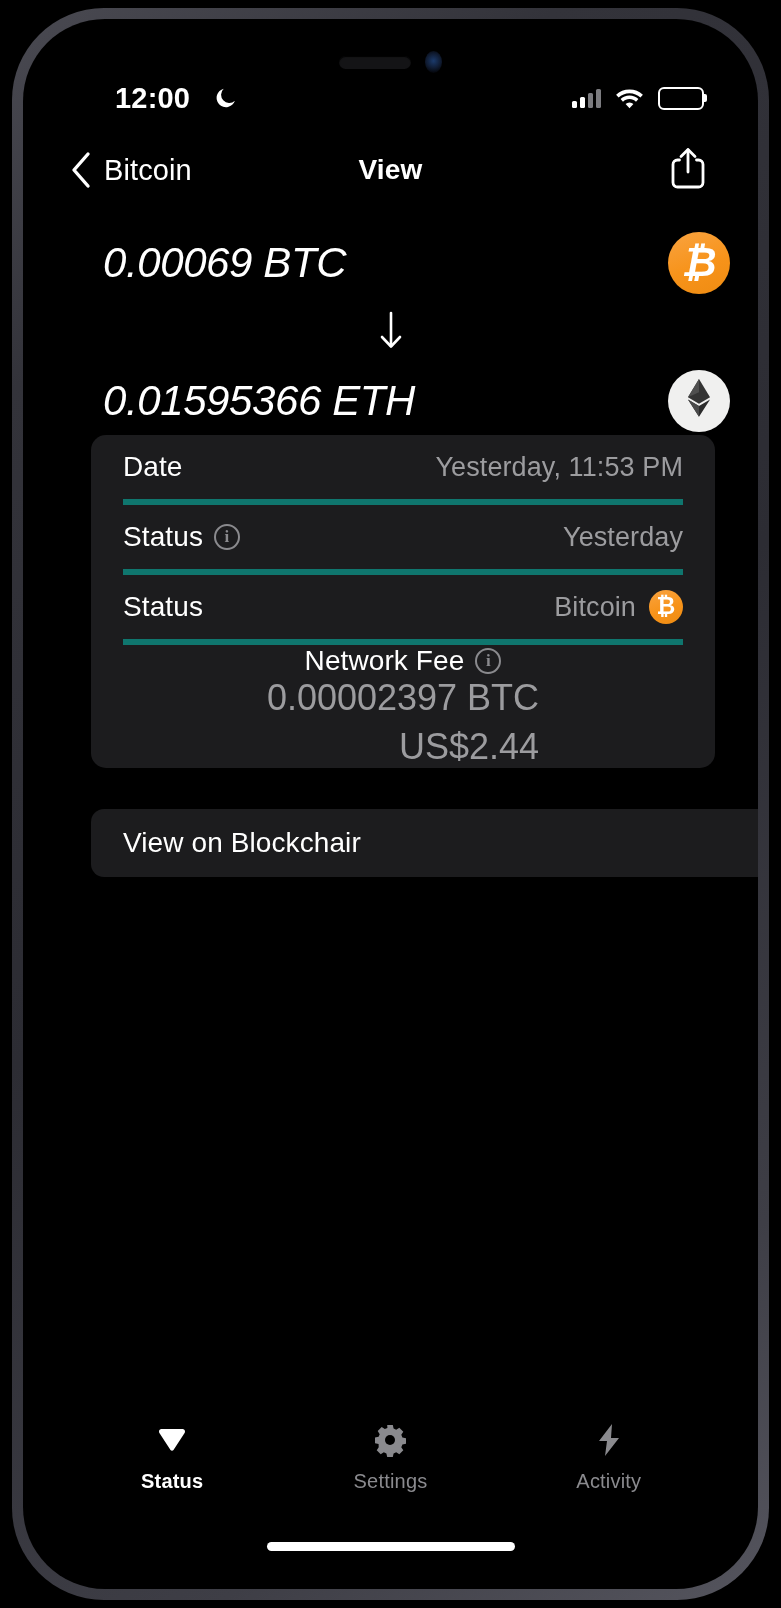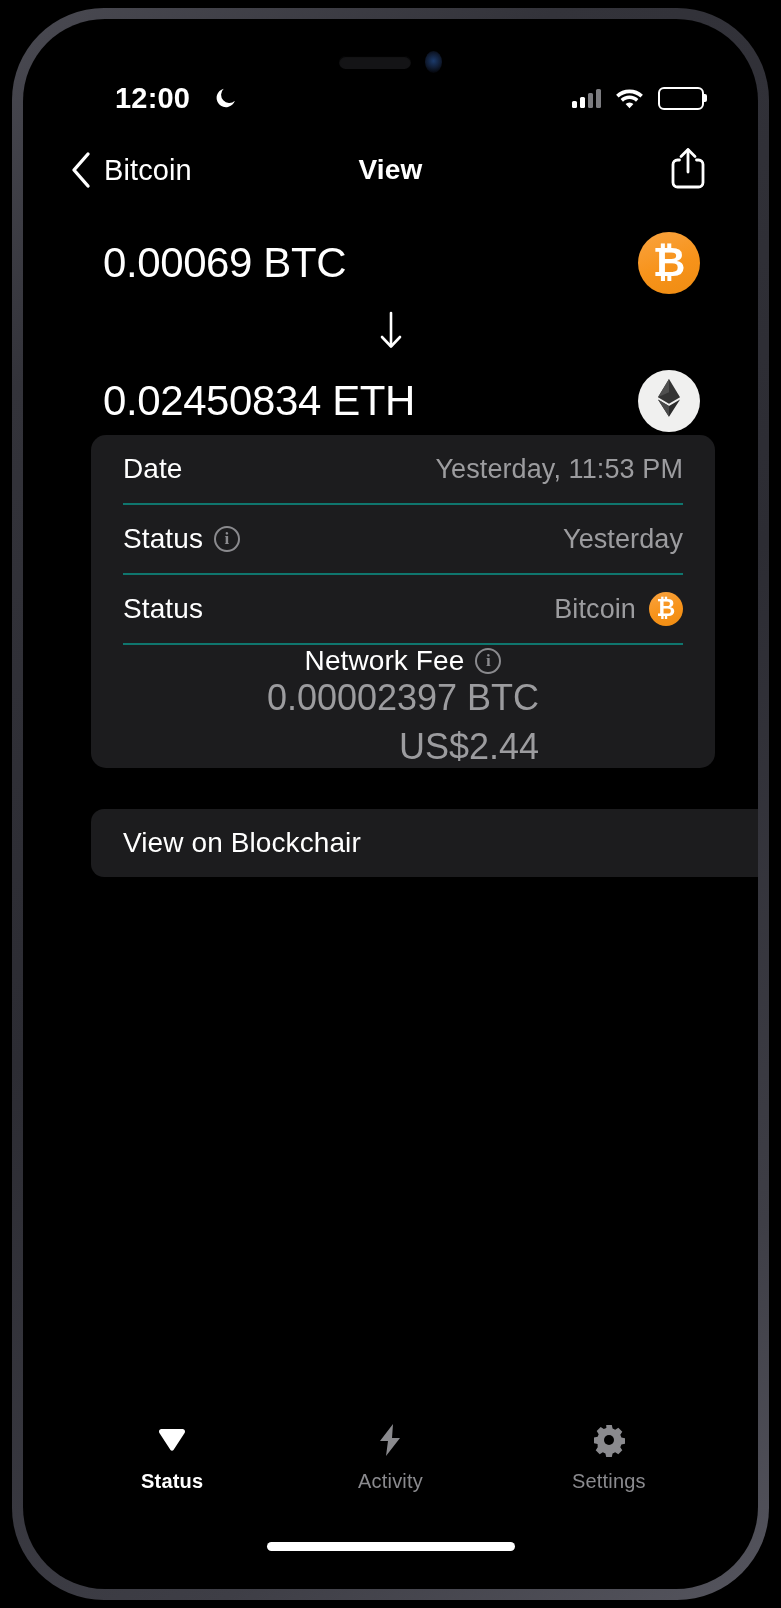--- a/index.html
+++ b/index.html
@@ -86,22 +86,23 @@
   .nav-title {
     width: 100%; text-align: center;
     font-size: 28px; font-weight: 700; color: #fff; letter-spacing: .2px;
   }
   .nav-share { position: absolute; right: 52px; cursor: pointer; }
 
   
   .swap-block { position: absolute; top: 196px; left: 0; width: 100%; }
   .swap-row {
     display: flex; align-items: center; justify-content: space-between;
-    padding: 0 58px 0 80px;
+    padding: 0 28px 0 80px;
     height: 96px;
+    font-style: italic;
   }
   .swap-amount {
     font-size: 42px; font-weight: 500; color: #fff; letter-spacing: -.4px;
     white-space: nowrap;
   }
   .coin-badge {
     width: 62px; height: 62px; border-radius: 50%;
     display: flex; align-items: center; justify-content: center;
     flex-shrink: 0;
   }
@@ -120,21 +121,21 @@
   .detail-card {
     position: absolute; top: 416px; left: 68px;
     width: 624px;
     background: #1c1c1e;
     border-radius: 15px;
     padding: 0 32px;
   }
   .detail-row {
     display: flex; align-items: center; justify-content: space-between;
     min-height: 70px;
-    border-bottom: 2px solid #0f766e;
+    border-bottom: 6px solid #0f766e;
   }
   .detail-row:last-child { border-bottom: none; }
   .detail-row.tall { min-height: 102px; flex-direction: column; }
   .detail-label {
     display: flex; align-items: center; gap: 11px;
     font-size: 28px; color: #fff; letter-spacing: .1px;
   }
   .detail-value {
     font-size: 27px; color: #9c9c9f; letter-spacing: .1px;
     display: flex; align-items: center; gap: 13px;
@@ -253,21 +254,21 @@
           <span class="coin-btc-glyph">₿</span>
         </span>
       </div>
       <div class="swap-arrow-row">
         <svg width="26" height="42" viewBox="0 0 26 42">
           <path d="M13 4v33" fill="none" stroke="#fff" stroke-width="2.6" stroke-linecap="round"></path>
           <path d="M4 28l9 9.5 9-9.5" fill="none" stroke="#fff" stroke-width="2.6" stroke-linecap="round" stroke-linejoin="round"></path>
         </svg>
       </div>
       <div class="swap-row">
-        <span class="swap-amount">0.02450834 ETH</span>
+        <span class="swap-amount">0.01595366 ETH</span>
         <span class="coin-badge coin-eth">
           <svg width="32" height="46" viewBox="0 0 32 50">
             <path d="M16 1L4 21l12 7 12-7z" fill="#343434"></path>
             <path d="M16 1L4 21l12-5.4z" fill="#4f4f4f"></path>
             <path d="M16 30.5L4 23.5 16 42l12-18.5z" fill="#2b2b2b"></path>
             <path d="M16 42V30.5L4 23.5z" fill="#4a4a4a"></path>
           </svg>
         </span>
       </div>
     </div>
@@ -320,33 +321,33 @@
       <div class="tab-item active">
         <span class="tab-icon">
           <svg width="36" height="32" viewBox="0 0 36 32">
             <path d="M5 7.5C5 6 6 5 7.5 5h21C30 5 31 6 31 7.5c0 .9-.3 1.6-.9 2.3L19.5 26c-.8 1-2.2 1-3 0L5.9 9.8C5.3 9.1 5 8.4 5 7.5z" fill="#fff"></path>
           </svg>
         </span>
         <span class="tab-label">Status</span>
       </div>
       <div class="tab-item">
         <span class="tab-icon">
-          <svg width="28" height="34" viewBox="0 0 28 34">
-            <path d="M17 1L4 18h8L10 33 24 15h-8z" fill="#8a8a8e"></path>
-          </svg>
-        </span>
-        <span class="tab-label">Activity</span>
-      </div>
-      <div class="tab-item">
-        <span class="tab-icon">
           <svg width="34" height="34" viewBox="0 0 34 34">
             <path d="M14.2 2h5.6l.8 3.6 2.6 1.1 3.1-2 4 4-2 3.1 1.1 2.6 3.6.8v5.6l-3.6.8-1.1 2.6 2 3.1-4 4-3.1-2-2.6 1.1-.8 3.6h-5.6l-.8-3.6-2.6-1.1-3.1 2-4-4 2-3.1L5.6 21 2 20.2v-5.6l3.6-.8 1.1-2.6-2-3.1 4-4 3.1 2 2.6-1.1z" fill="#8a8a8e"></path>
             <circle cx="17" cy="17" r="5" fill="#000"></circle>
           </svg>
         </span>
         <span class="tab-label">Settings</span>
       </div>
+      <div class="tab-item">
+        <span class="tab-icon">
+          <svg width="28" height="34" viewBox="0 0 28 34">
+            <path d="M17 1L4 18h8L10 33 24 15h-8z" fill="#8a8a8e"></path>
+          </svg>
+        </span>
+        <span class="tab-label">Activity</span>
+      </div>
     </div>
 
     <div class="home-indicator"></div>
 
   </div>
 </div>
 
 </body></html>

